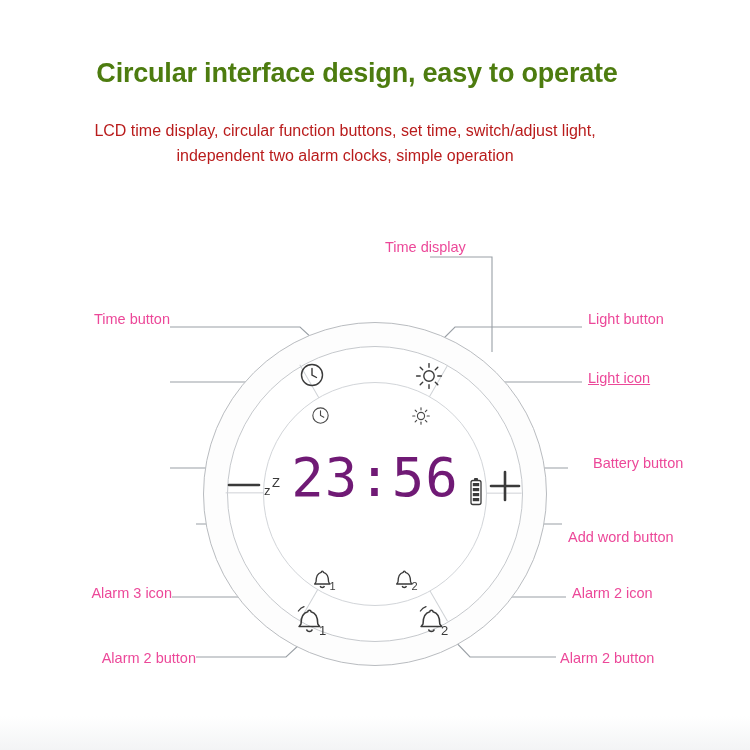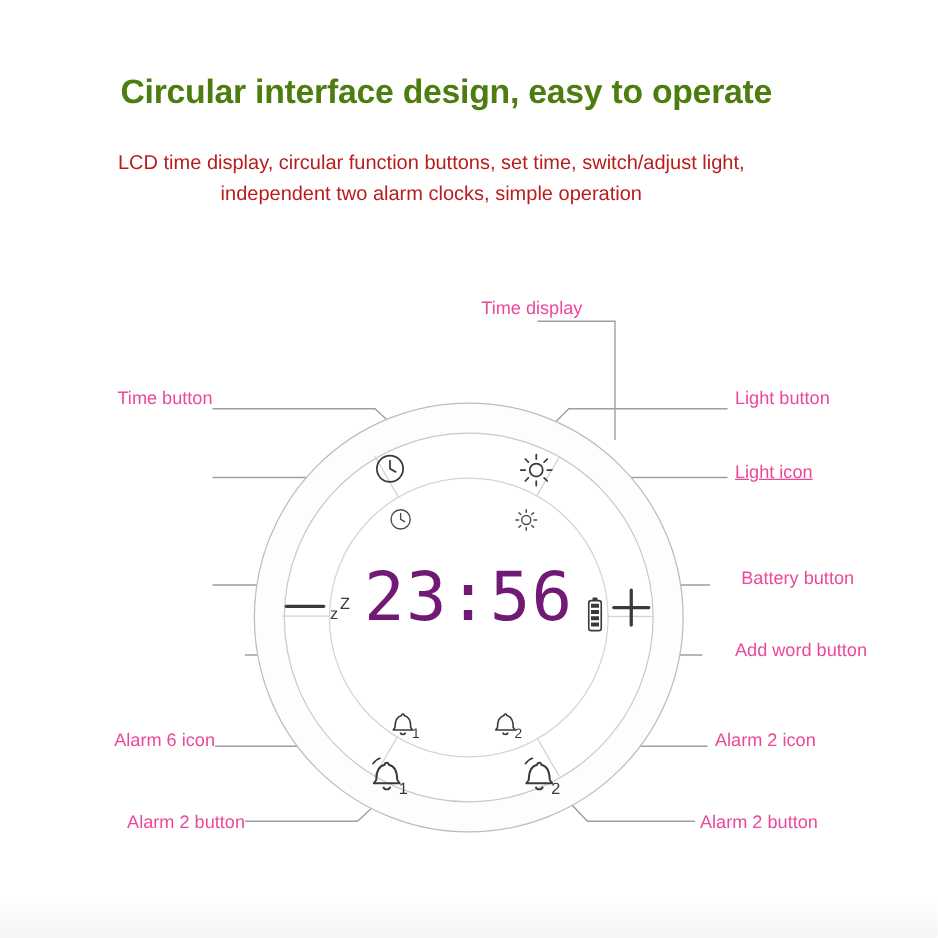--- a/index.html
+++ b/index.html
@@ -312,26 +312,26 @@
           <path d="M8 20 C8 13 10.4 8.8 14.8 7.8 C14.8 5.6 18 5.6 18 7.8 C22.4 8.8 24.8 13 24.8 20 L26.8 22.6 L6 22.6 Z" fill="none" stroke="#3a3a3a" stroke-width="1.5" stroke-linejoin="round"></path>
           <path d="M13.6 25.4 C14.2 28.2 18.6 28.2 19.2 25.4" fill="none" stroke="#3a3a3a" stroke-width="1.5"></path>
           <path d="M5.4 7 C7 4.6 9 3.2 11 2.6" fill="none" stroke="#3a3a3a" stroke-width="1.3" stroke-linecap="round"></path>
           <text x="26" y="31" font-size="13" font-family="Liberation Sans, sans-serif" fill="#3a3a3a">2</text>
         </svg>
       </div>
     </div>
 
     <div class="lbl" style="left:385px; top:239px;">Time display</div>
     <div class="lbl r" style="left:0; top:311px; width:170px;">Time button</div>
-    <div class="lbl r" style="left:0; top:585px; width:172px;">Alarm 6 icon</div>
+    <div class="lbl r" style="left:0; top:585px; width:172px;">Alarm 3 icon</div>
     <div class="lbl r" style="left:0; top:650px; width:196px;">Alarm 2 button</div>
 
     <div class="lbl" style="left:588px; top:311px;">Light button</div>
     <div class="lbl" style="left:588px; top:370px;text-decoration:underline;">Light icon</div>
     <div class="lbl" style="left:572px; top:455px;margin-left:21px;">Battery button</div>
-    <div class="lbl" style="left:568px; top:513px;margin-left:20px;">Add word button</div>
+    <div class="lbl" style="left:568px; top:529px;">Add word button</div>
     <div class="lbl" style="left:572px; top:585px;text-align:center;">Alarm 2 icon</div>
     <div class="lbl" style="left:560px; top:650px;">Alarm 2 button</div>
 
   </div>
 
   <div class="bottom-fade"></div>
 </div>
 
 </body></html>

